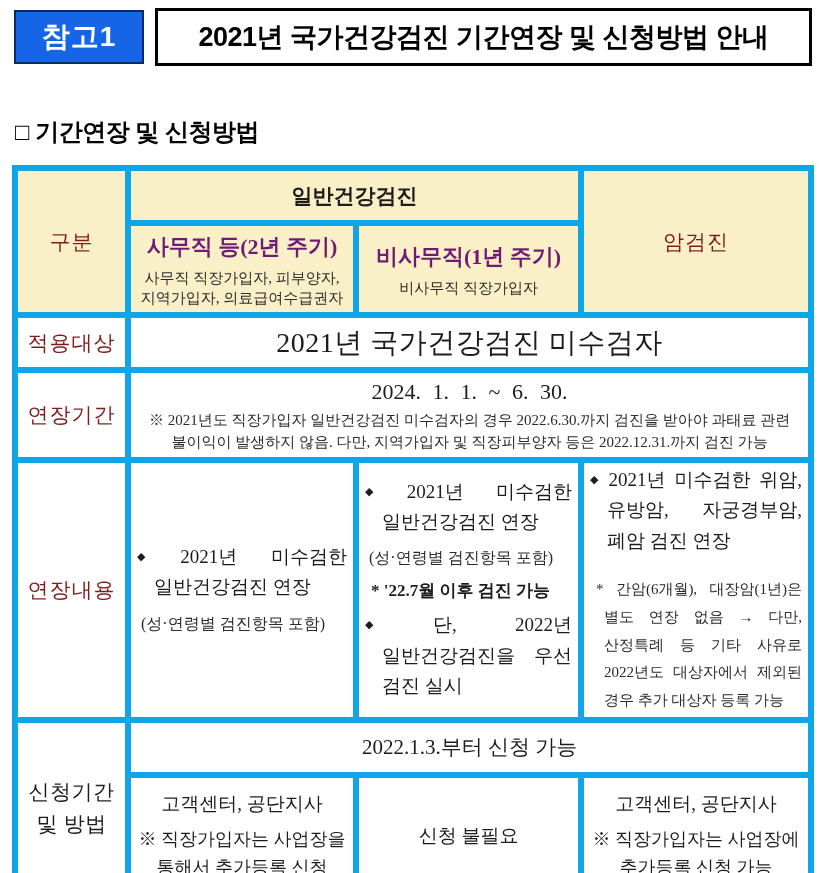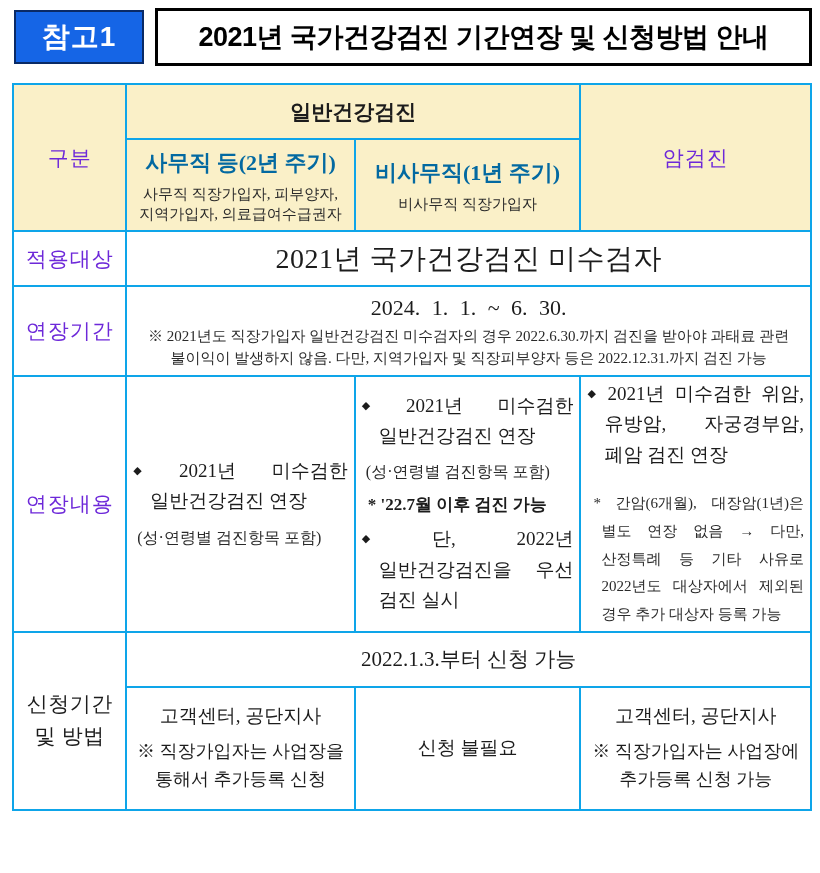--- a/index.html
+++ b/index.html
@@ -68,55 +68,55 @@
 
   
   table.main-table {
     margin: 17px 8px 0 12px;
     width: 800px;
     border-collapse: collapse;
     table-layout: fixed;
     border: 2px solid #000000;
   }
   table.main-table td {
-    border: 2px solid #0ea5e9;
+    border: 6px solid #0ea5e9;
     padding: 2px 6px;
     vertical-align: middle;
     word-break: keep-all;
   }
   .col-label  { width: 113px; }
   .col-office { width: 228px; }
   .col-non    { width: 225px; }
   .col-cancer { width: 230px; }
 
   .hdr-bg { background: #faf0c8; }
 
   .cell-center { text-align: center; }
 
   .row-label {
     font-size: 21px;
     text-align: center;
-    color: #6d28d9;
+    color: #7f1d1d;
     letter-spacing: 1px;
   }
   .hdr-group {
     font-size: 21px;
     font-weight: bold;
     text-align: center;
     color: #1c1c1c;
   }
   .hdr-colhead {
     text-align: center;
     vertical-align: middle;
   }
   .hdr-colhead .ch-title {
     display: block;
     font-size: 22px;
     font-weight: bold;
-    color: #0369a1;
+    color: #701a75;
     margin-top: 2px;
   }
   .hdr-colhead .ch-sub {
     display: block;
     font-size: 15px;
     color: #2a2a2a;
     line-height: 1.35;
     margin-top: 6px;
     white-space: pre-line;
   }
@@ -204,20 +204,21 @@
 
   <div class="top-header">
     <div class="ref-badge">
       <span>참고1</span>
     </div>
     <div class="title-box">
       <span>2021년 국가건강검진 기간연장 및 신청방법 안내</span>
     </div>
   </div>
 
+  <div class="section-title">□ 기간연장 및 신청방법</div>
 
   <table class="main-table">
     <colgroup>
       <col class="col-label">
         <col class="col-office">
         <col class="col-non">
         <col class="col-cancer">
     </colgroup>
 
     <tbody>

